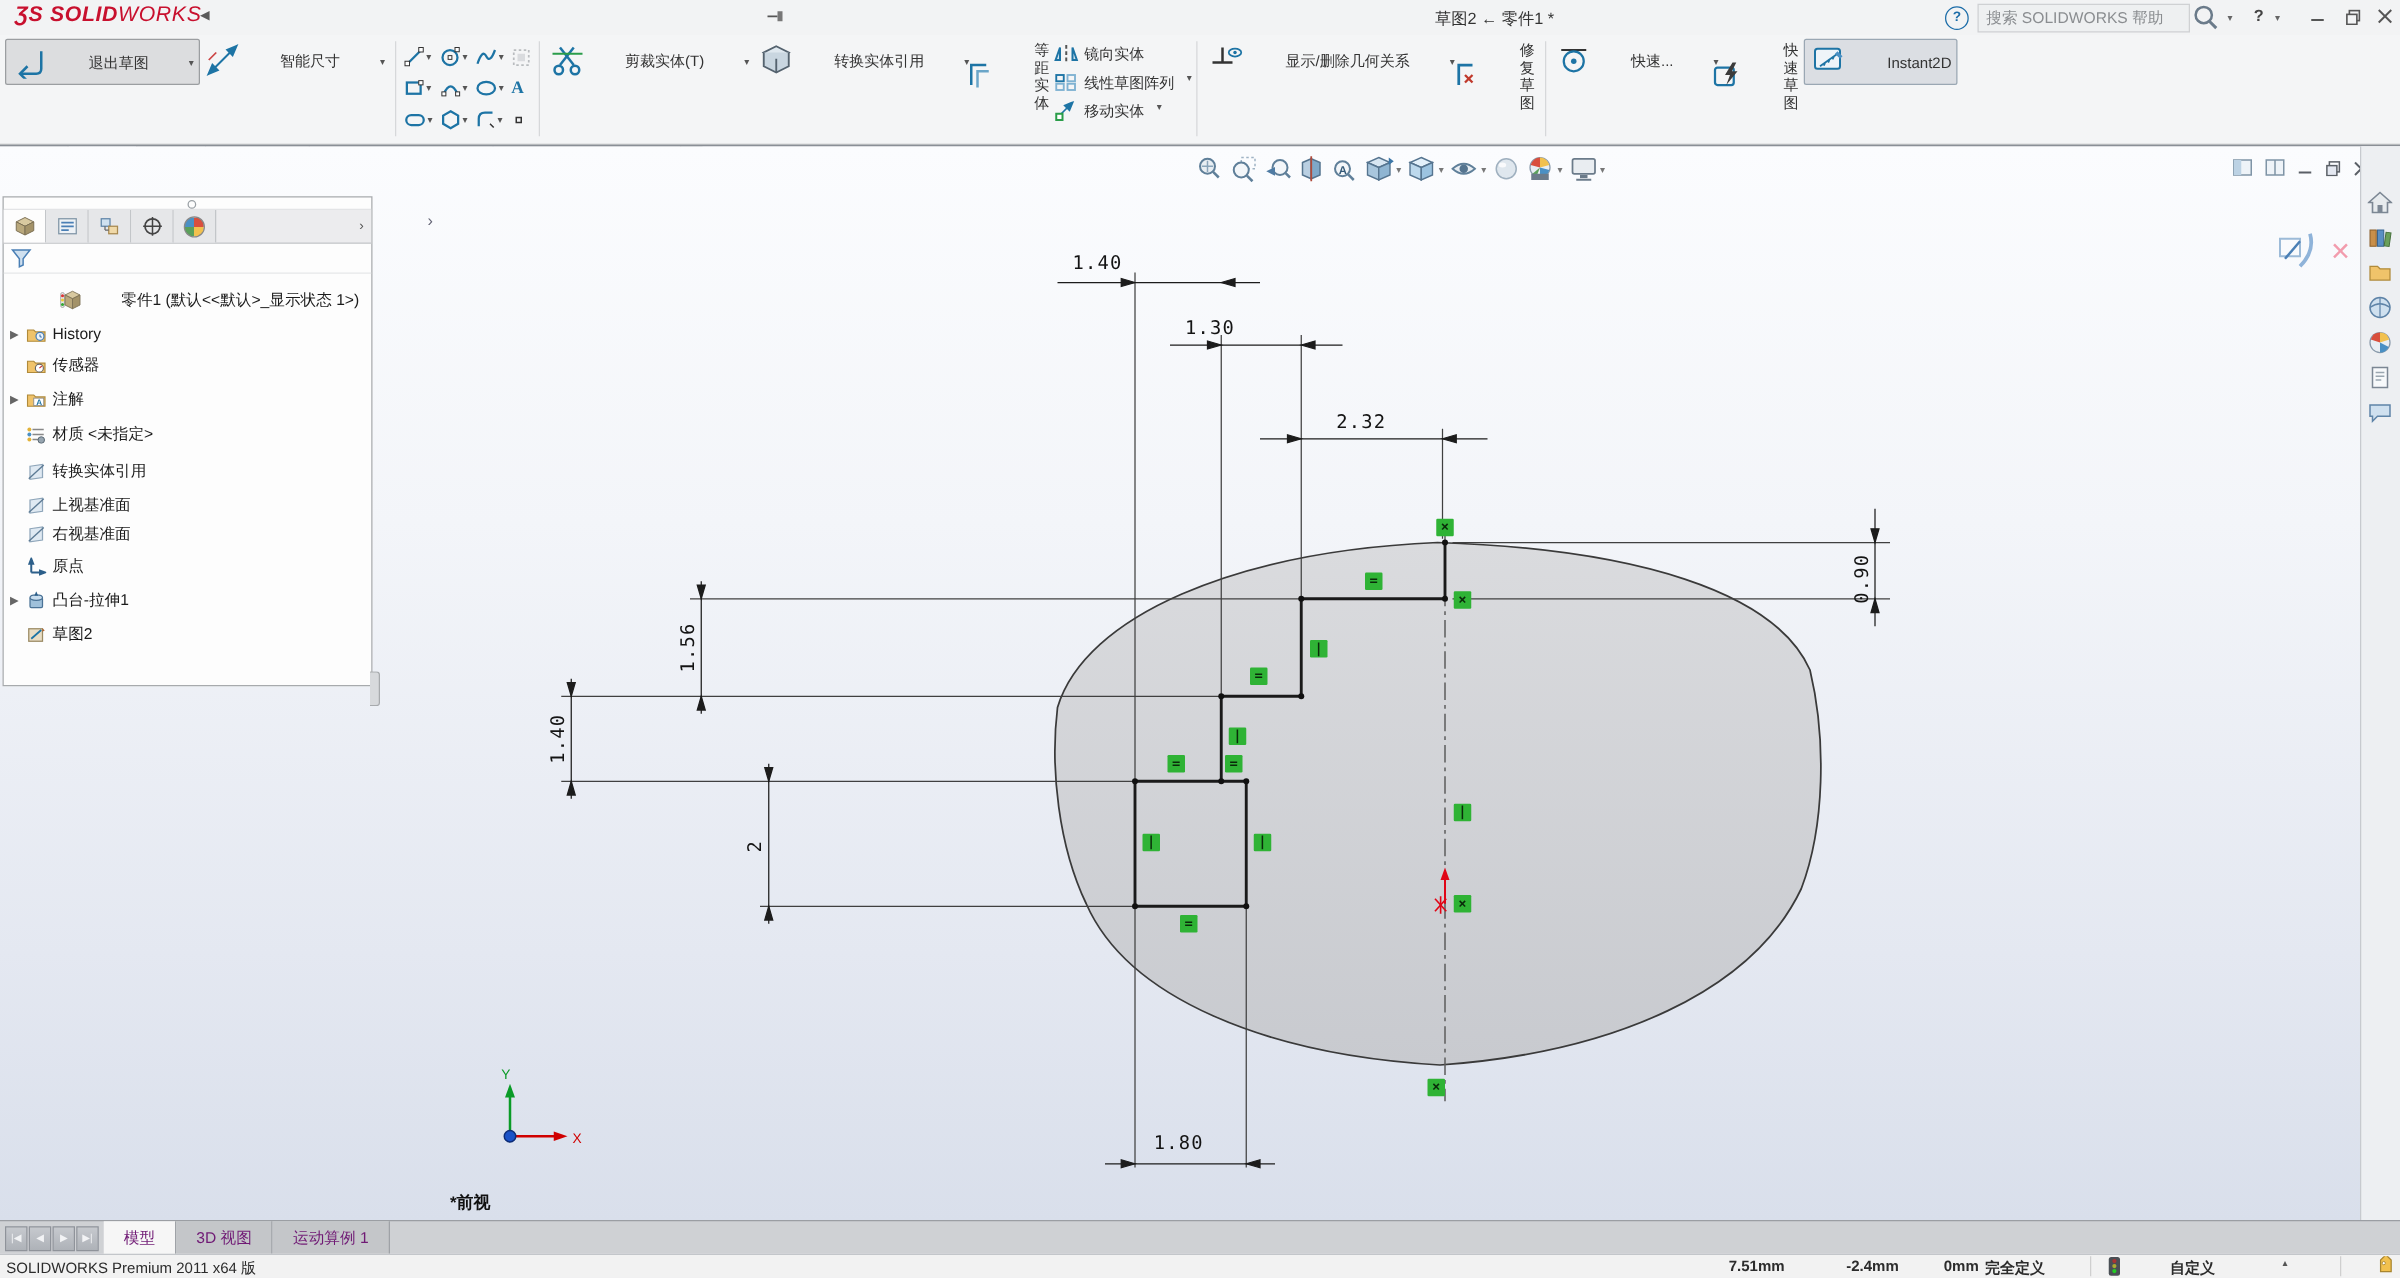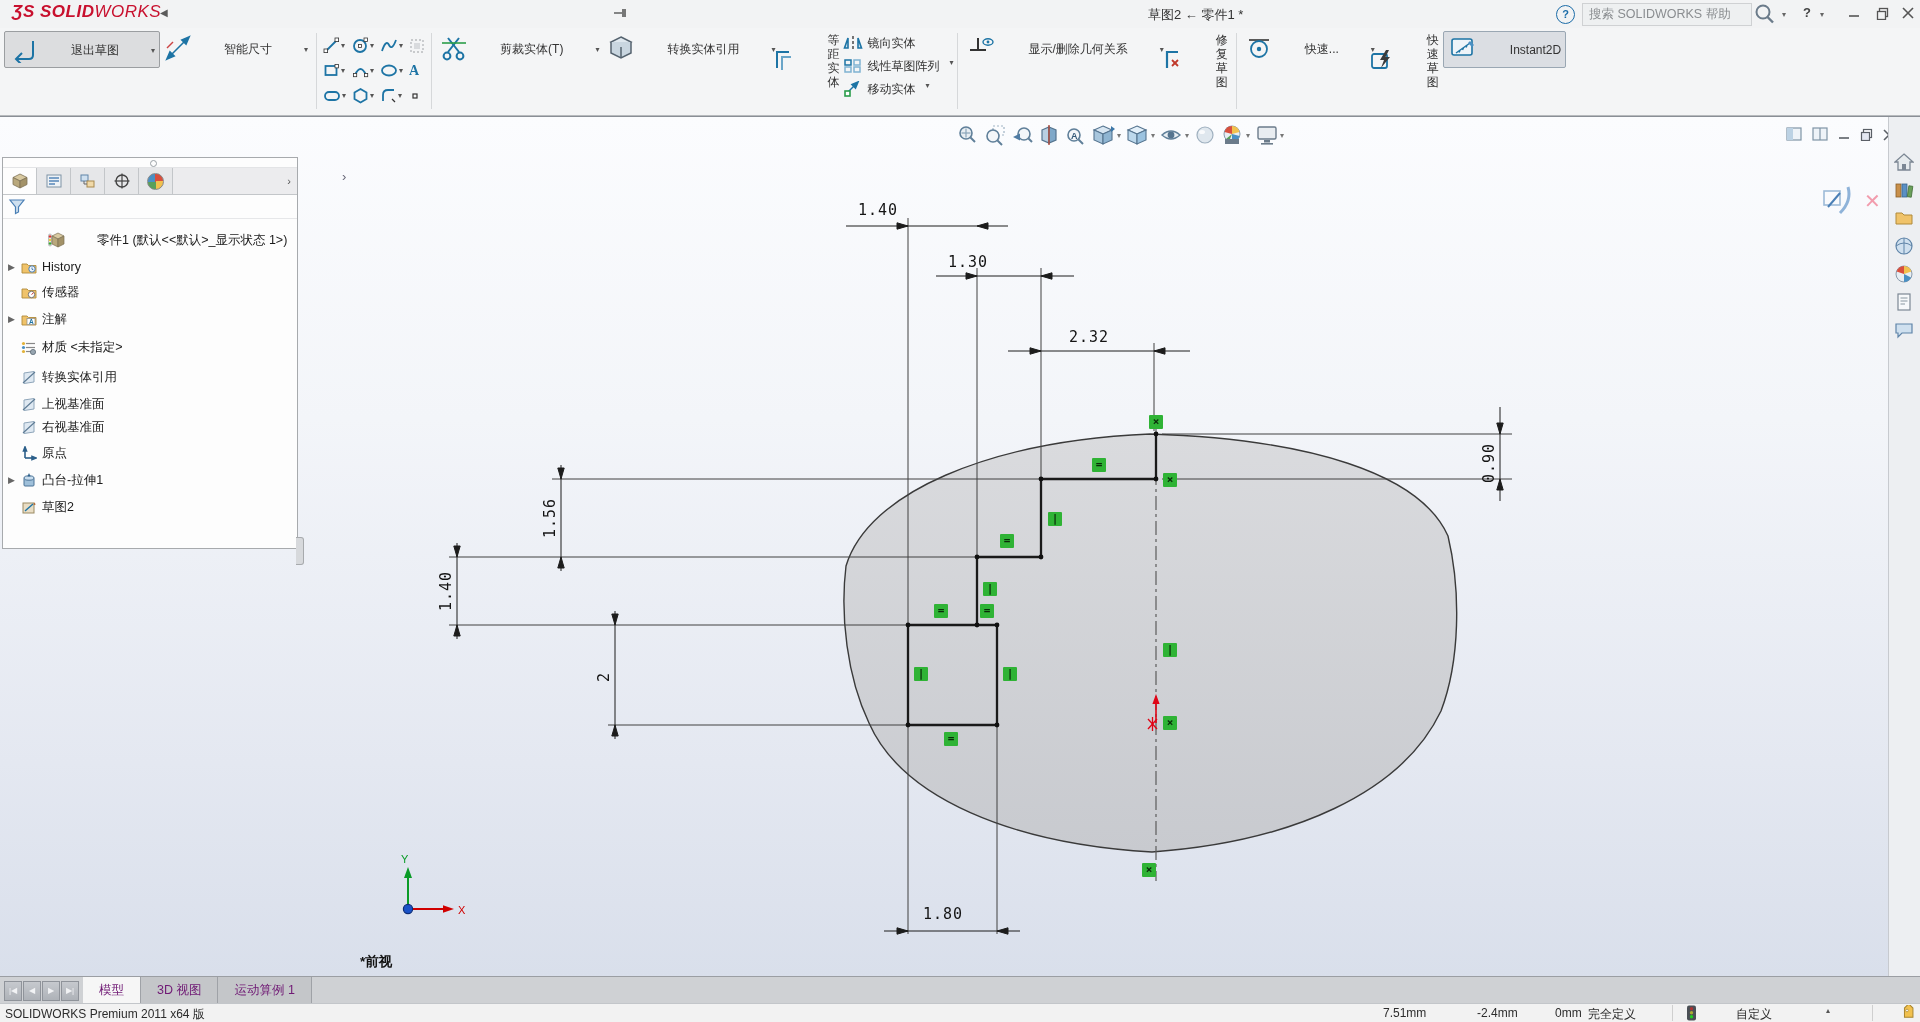--- a/index.html
+++ b/index.html
@@ -75,21 +75,21 @@
   .grip{position:absolute;left:296px;top:420px;width:7px;height:26px;background:#d7d9dc;border:1px solid #a7aaad;border-left:none;border-radius:0 3px 3px 0;}
   
   #modeltabs{position:absolute;left:0;top:976px;width:1920px;height:27px;background:#cfd1d4;border-top:1px solid #9b9ea3;display:flex;align-items:stretch;}
   .navbtns{display:flex;align-items:center;gap:1px;padding:2px 4px;}
   .navbtn{width:16px;height:18px;background:linear-gradient(#c6c9ce,#aeb2b8);border:1px solid #8f939a;color:#f2f3f5;font-size:8px;display:flex;align-items:center;justify-content:center;}
   .mtab{padding:0 16px;display:flex;align-items:center;font-size:12.5px;color:#701a75;background:#c4c6c9;border-right:1px solid #9fa2a7;}
   .mtab.active{background:#f6f6f6;}
   
   #statusbar{position:absolute;left:0;top:1003px;width:1920px;height:19px;background:#f2f2f2;border-top:1px solid #c3c6ca;font-size:12px;color:#2c2c2c;}
   .sbleft{position:absolute;left:5px;top:2px;}
-  .sbitem{position:absolute;top:2px;}
+  .sbitem{position:absolute;top:2px;font-weight:bold;}
   .sbsep{position:absolute;top:1px;width:1px;height:16px;background:#cfcfcf;}
 </style>
 </head>
 <body>
 
 <div id="root">
 
   <div id="titlebar">
     <div class="logo"><span>ƷS</span> <span>SOLID</span><span class="lw">WORKS</span></div>
     <div class="menucollapse">◀</div>

